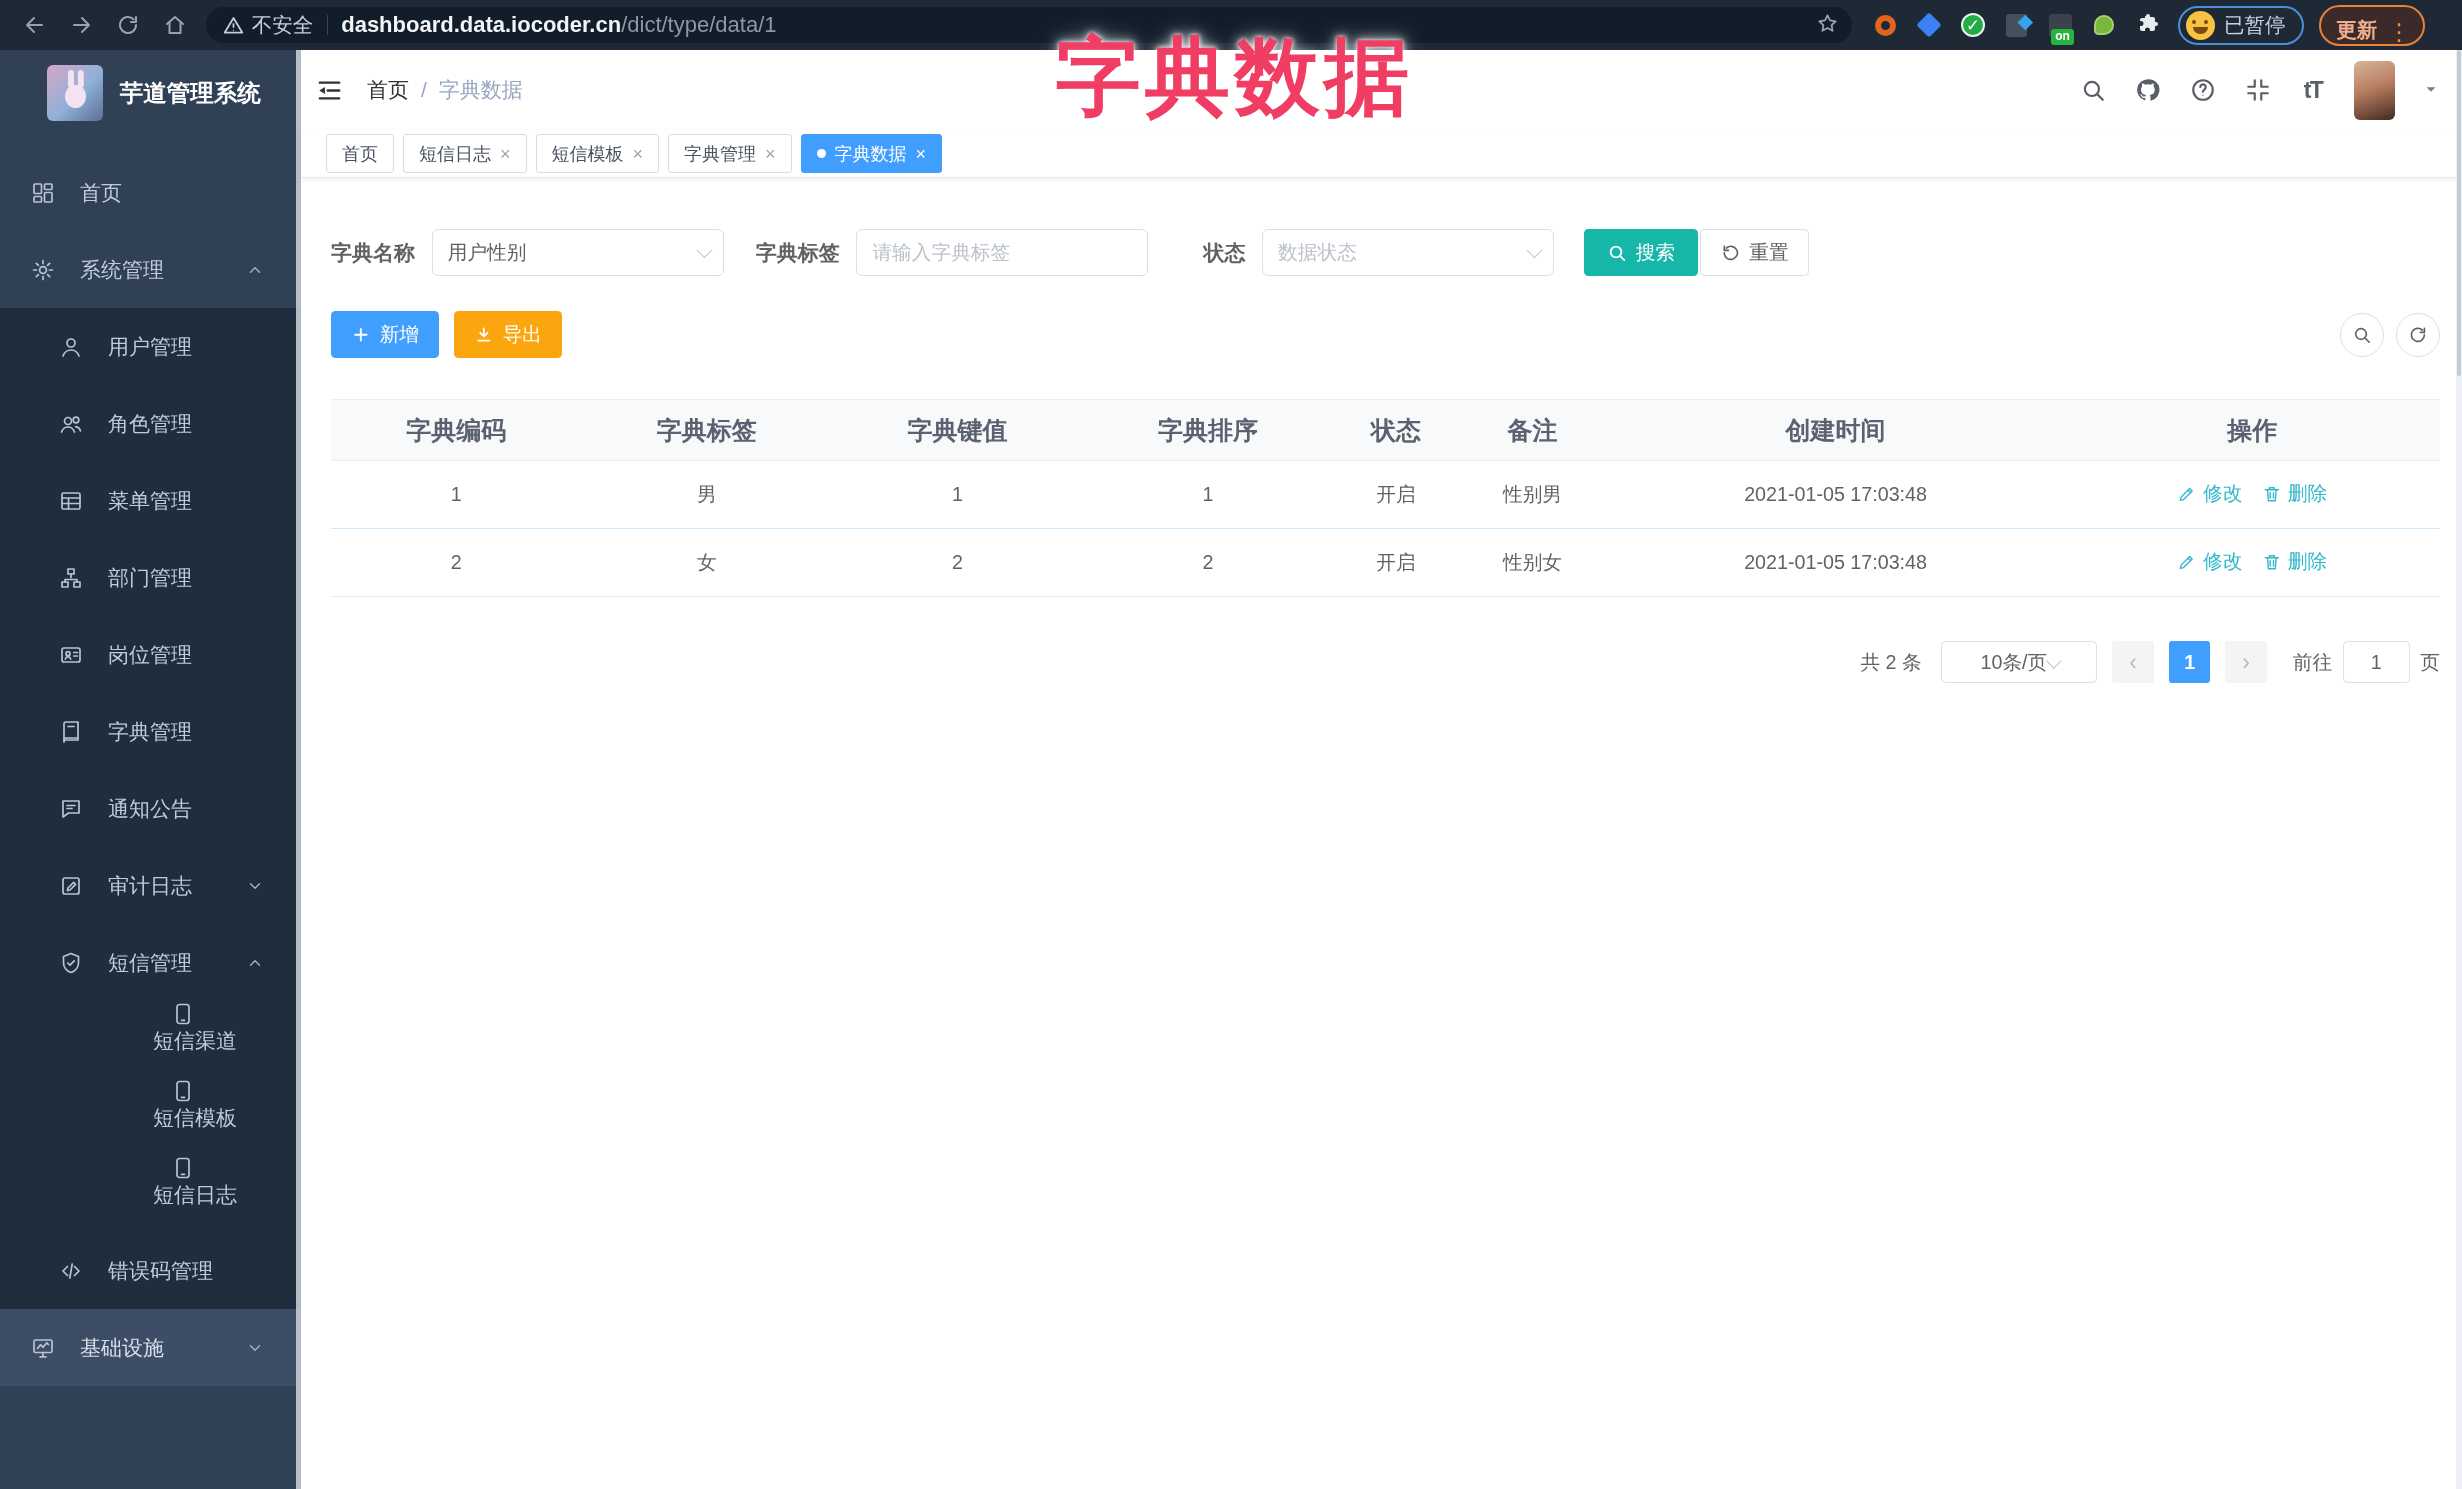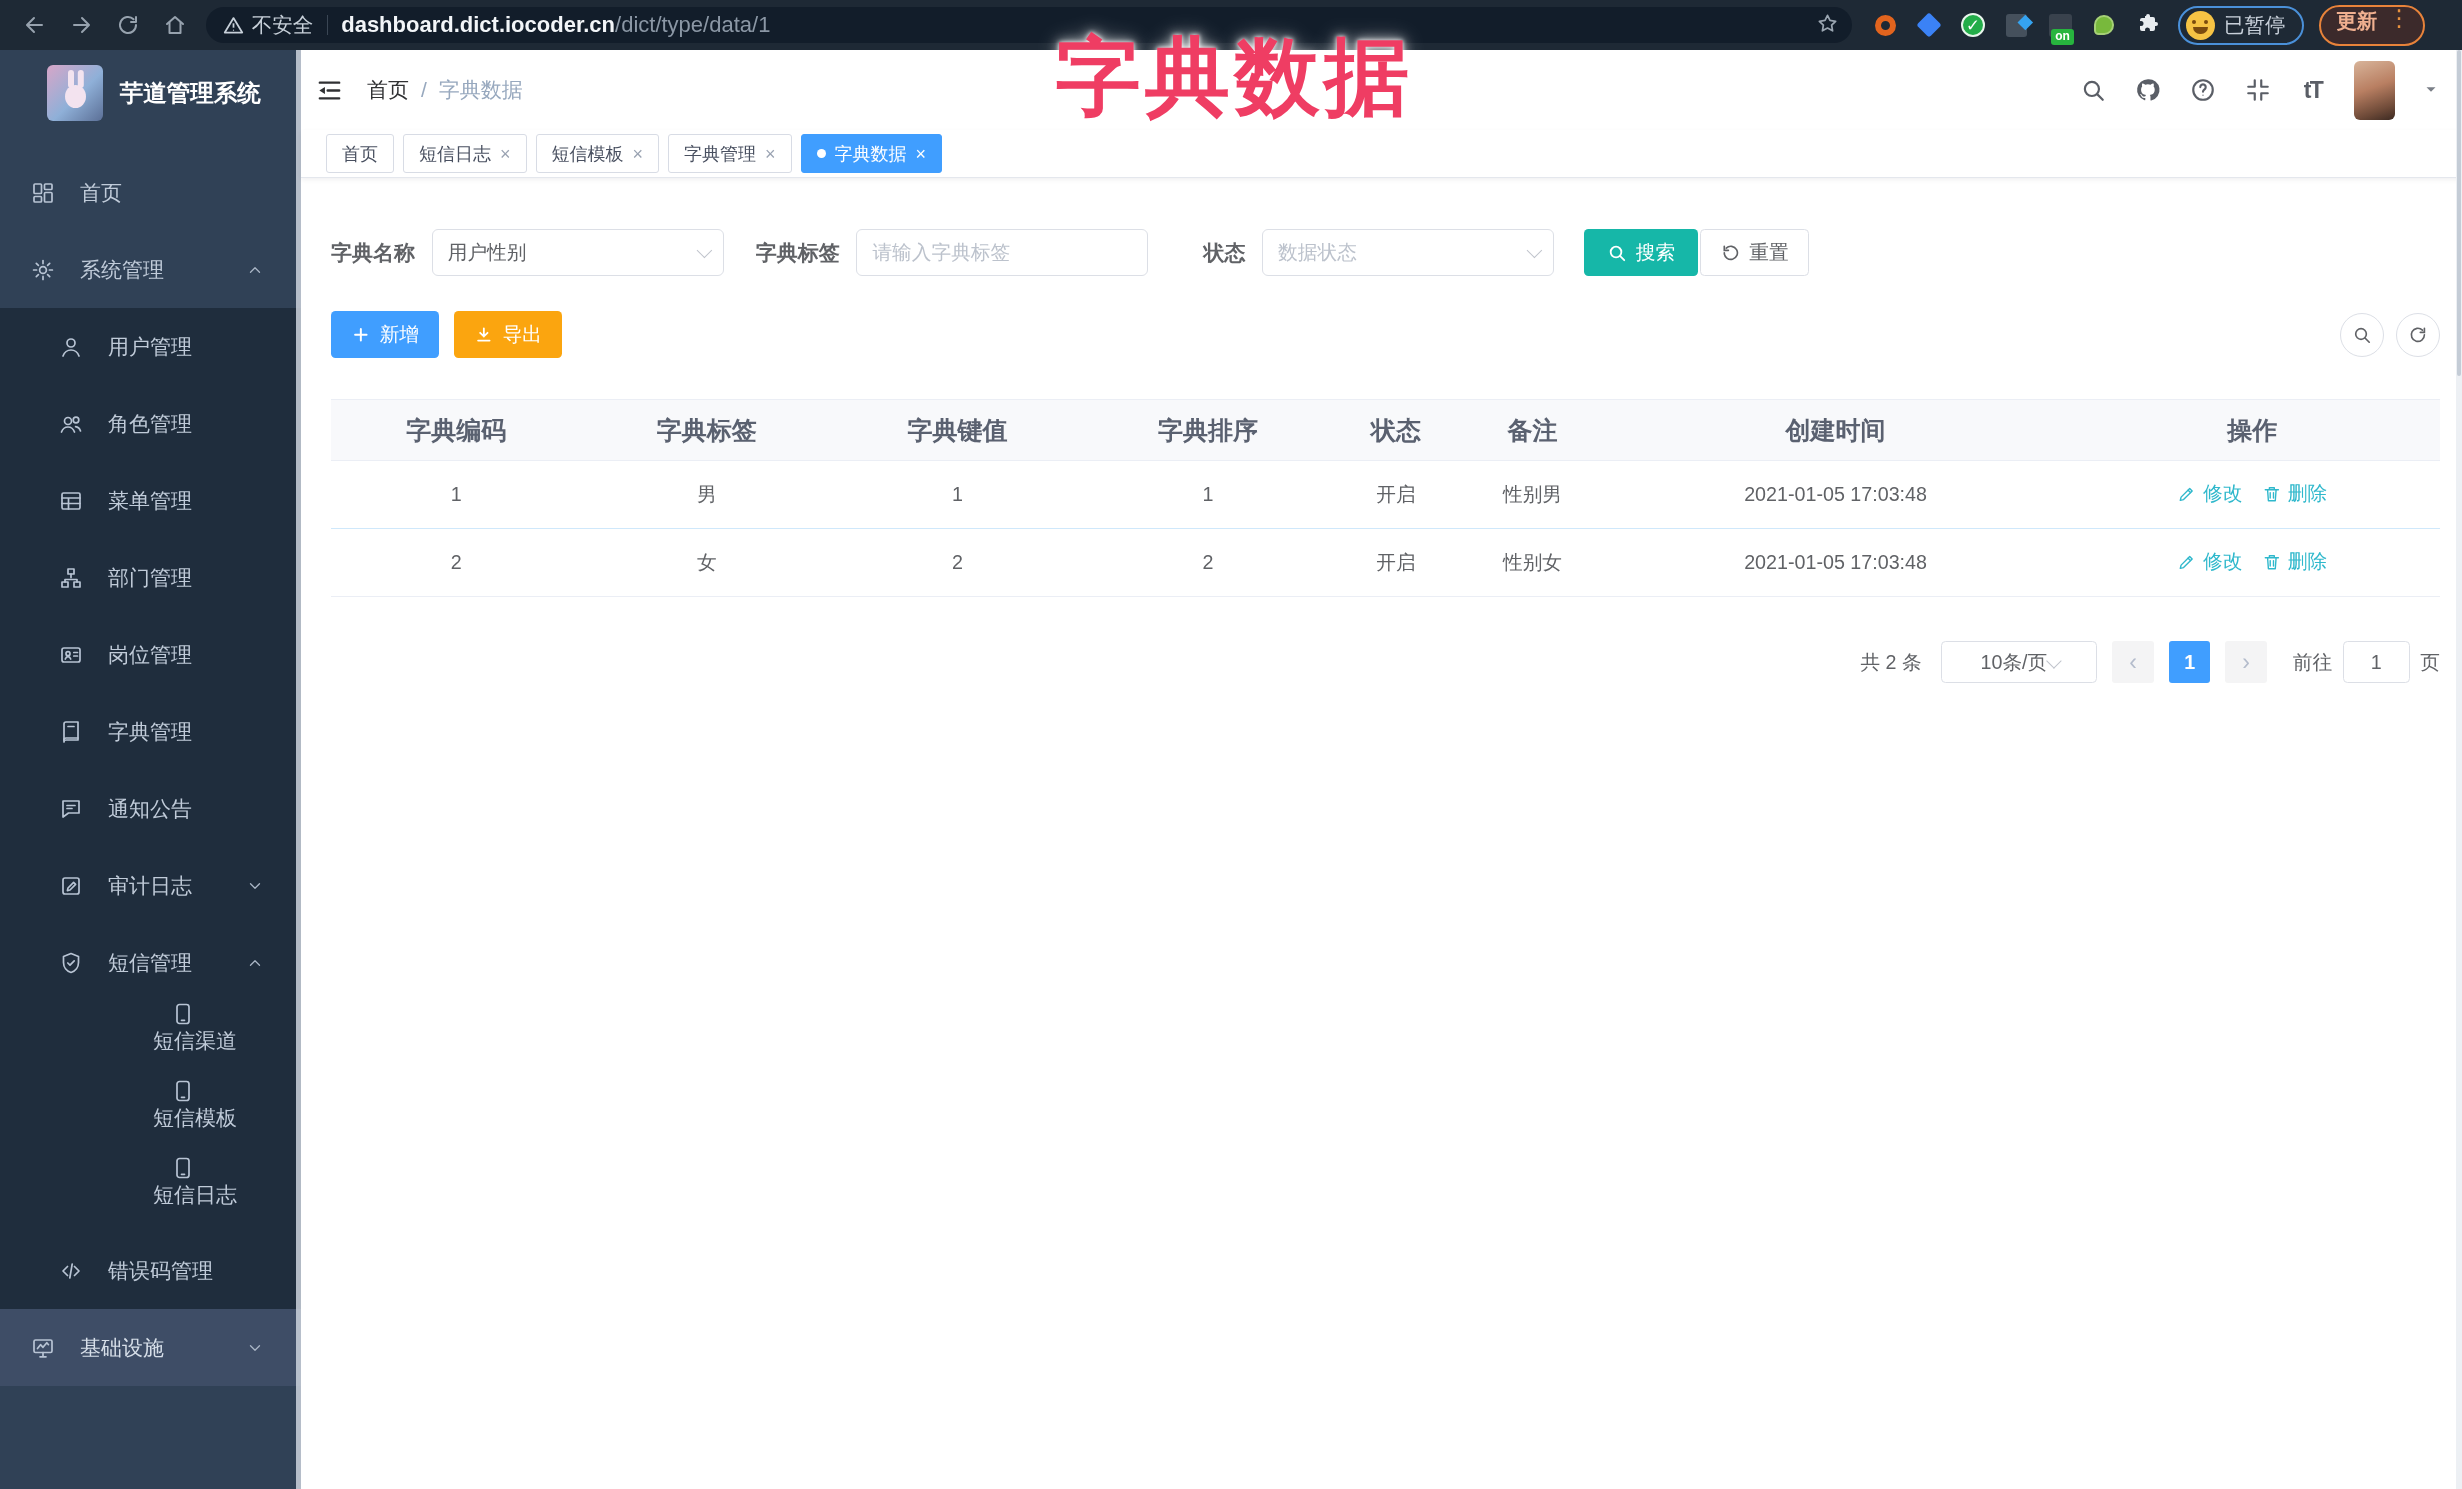--- a/index.html
+++ b/index.html
@@ -32,21 +32,21 @@
   .ext-stack::after{content:"";position:absolute;right:-3px;top:3px;width:10.6px;height:10.6px;background:#35a3f0;transform:rotate(45deg);}
   .ext-dark{width:23px;height:23px;background:#39424d;border-radius:3px;position:relative;}
   .on-badge{position:absolute;left:4.5px;bottom:-6px;background:#27b43e;color:#fff;font-size:12px;font-weight:700;border-radius:3px;padding:0.8px 3.8px;line-height:1.2;}
   .ext-sprout{width:19.7px;height:19.7px;background:#78b93c;border-radius:50% 50% 50% 4.5px;border:2.3px solid #a6d077;}
   .ext-puzzle{color:#e8ecf0;}
   .ext-puzzle svg{width:24px;height:24px;}
   .profile-chip{margin-left:16.7px;height:39px;border:2.3px solid #4a90d9;border-radius:21px;display:flex;align-items:center;gap:9px;padding:0 16.7px 0 6px;color:#c8d0da;font-size:20.5px;flex:0 0 auto;}
   .emoji-face{width:29px;height:29px;border-radius:50%;background:#f6c344;position:relative;}
   .emoji-face::before{content:"";position:absolute;left:6px;top:9px;width:4.5px;height:4.5px;border-radius:50%;background:#7a4b0e;box-shadow:12px 0 0 #7a4b0e;}
   .emoji-face::after{content:"";position:absolute;left:6.8px;top:16.7px;width:15px;height:6.8px;border-radius:0 0 9px 9px;background:#7a4b0e;}
-  .update-chip{margin-left:15px;height:41px;border:2.3px solid #e8833a;border-radius:20.5px;background:#3c2a2b;display:flex;align-items:flex-start;gap:10.6px;padding:0 12px 0 15px;flex:0 0 auto;}
+  .update-chip{margin-left:15px;height:41px;border:2.3px solid #e8833a;border-radius:20.5px;background:#3c2a2b;display:flex;align-items:flex-end;gap:10.6px;padding:0 12px 0 15px;flex:0 0 auto;}
   .update-label{color:#f0b090;font-size:20.5px;font-weight:700;}
   .kebab{color:#e8913f;font-size:23px;line-height:1;letter-spacing:0;}
 
   
   .sidebar{position:absolute;left:0;top:50px;width:301px;height:1440px;background:var(--side-bg);overflow:hidden;}
   .side-scrollbar{position:absolute;right:0;top:0;width:5.3px;height:1440px;background:#cdd4dd;opacity:.85;}
   .logo-row{display:flex;align-items:center;gap:16.7px;padding:15px 0 13.6px 47px;}
   .logo-img{width:56px;height:56px;border-radius:6px;background:linear-gradient(135deg,#d7a6c8 0%,#8fb0d8 55%,#5b6f96 100%);position:relative;overflow:hidden;flex:0 0 auto;}
   .logo-img::before{content:"";position:absolute;left:18px;top:19.7px;width:21px;height:23px;background:#f3e3ef;border-radius:50%;}
   .logo-img::after{content:"";position:absolute;left:20.5px;top:4.5px;width:6.8px;height:18px;background:#f3e3ef;border-radius:6px;box-shadow:9.8px 0 0 #f3e3ef;}
@@ -163,21 +163,21 @@
     <div class="url-pill">
       <span class="url-warn">
         <svg viewBox="0 0 24 24" fill="none" stroke="currentColor" stroke-width="2" stroke-linejoin="round">
             <path d="M12 3.5L22 20H2z"></path>
             <path d="M12 9.5v5"></path>
             <circle cx="12" cy="17.4" r="0.7" fill="currentColor" stroke="none"></circle>
           </svg>
         <span>不安全</span>
       </span>
       <span class="url-sep"></span>
-      <span class="url-text"><span class="url-host">dashboard.dict.iocoder.cn</span><span class="url-path">/dict/type/data/1</span></span>
+      <span class="url-text"><span class="url-host">dashboard.data.iocoder.cn</span><span class="url-path">/dict/type/data/1</span></span>
       <span class="url-star"><svg viewBox="0 0 24 24" fill="none" stroke="currentColor" stroke-width="1.8" stroke-linejoin="round">
             <path d="M12 3.5l2.6 5.3 5.9.9-4.2 4.1 1 5.8-5.3-2.8-5.3 2.8 1-5.8L3.5 9.7l5.9-.9z"></path>
           </svg></span>
     </div>
     <div class="ext-row">
       <span class="ext">
           <span class="ext-donut"></span>
         </span>
       <span class="ext">
           <span class="ext-gem"></span>

